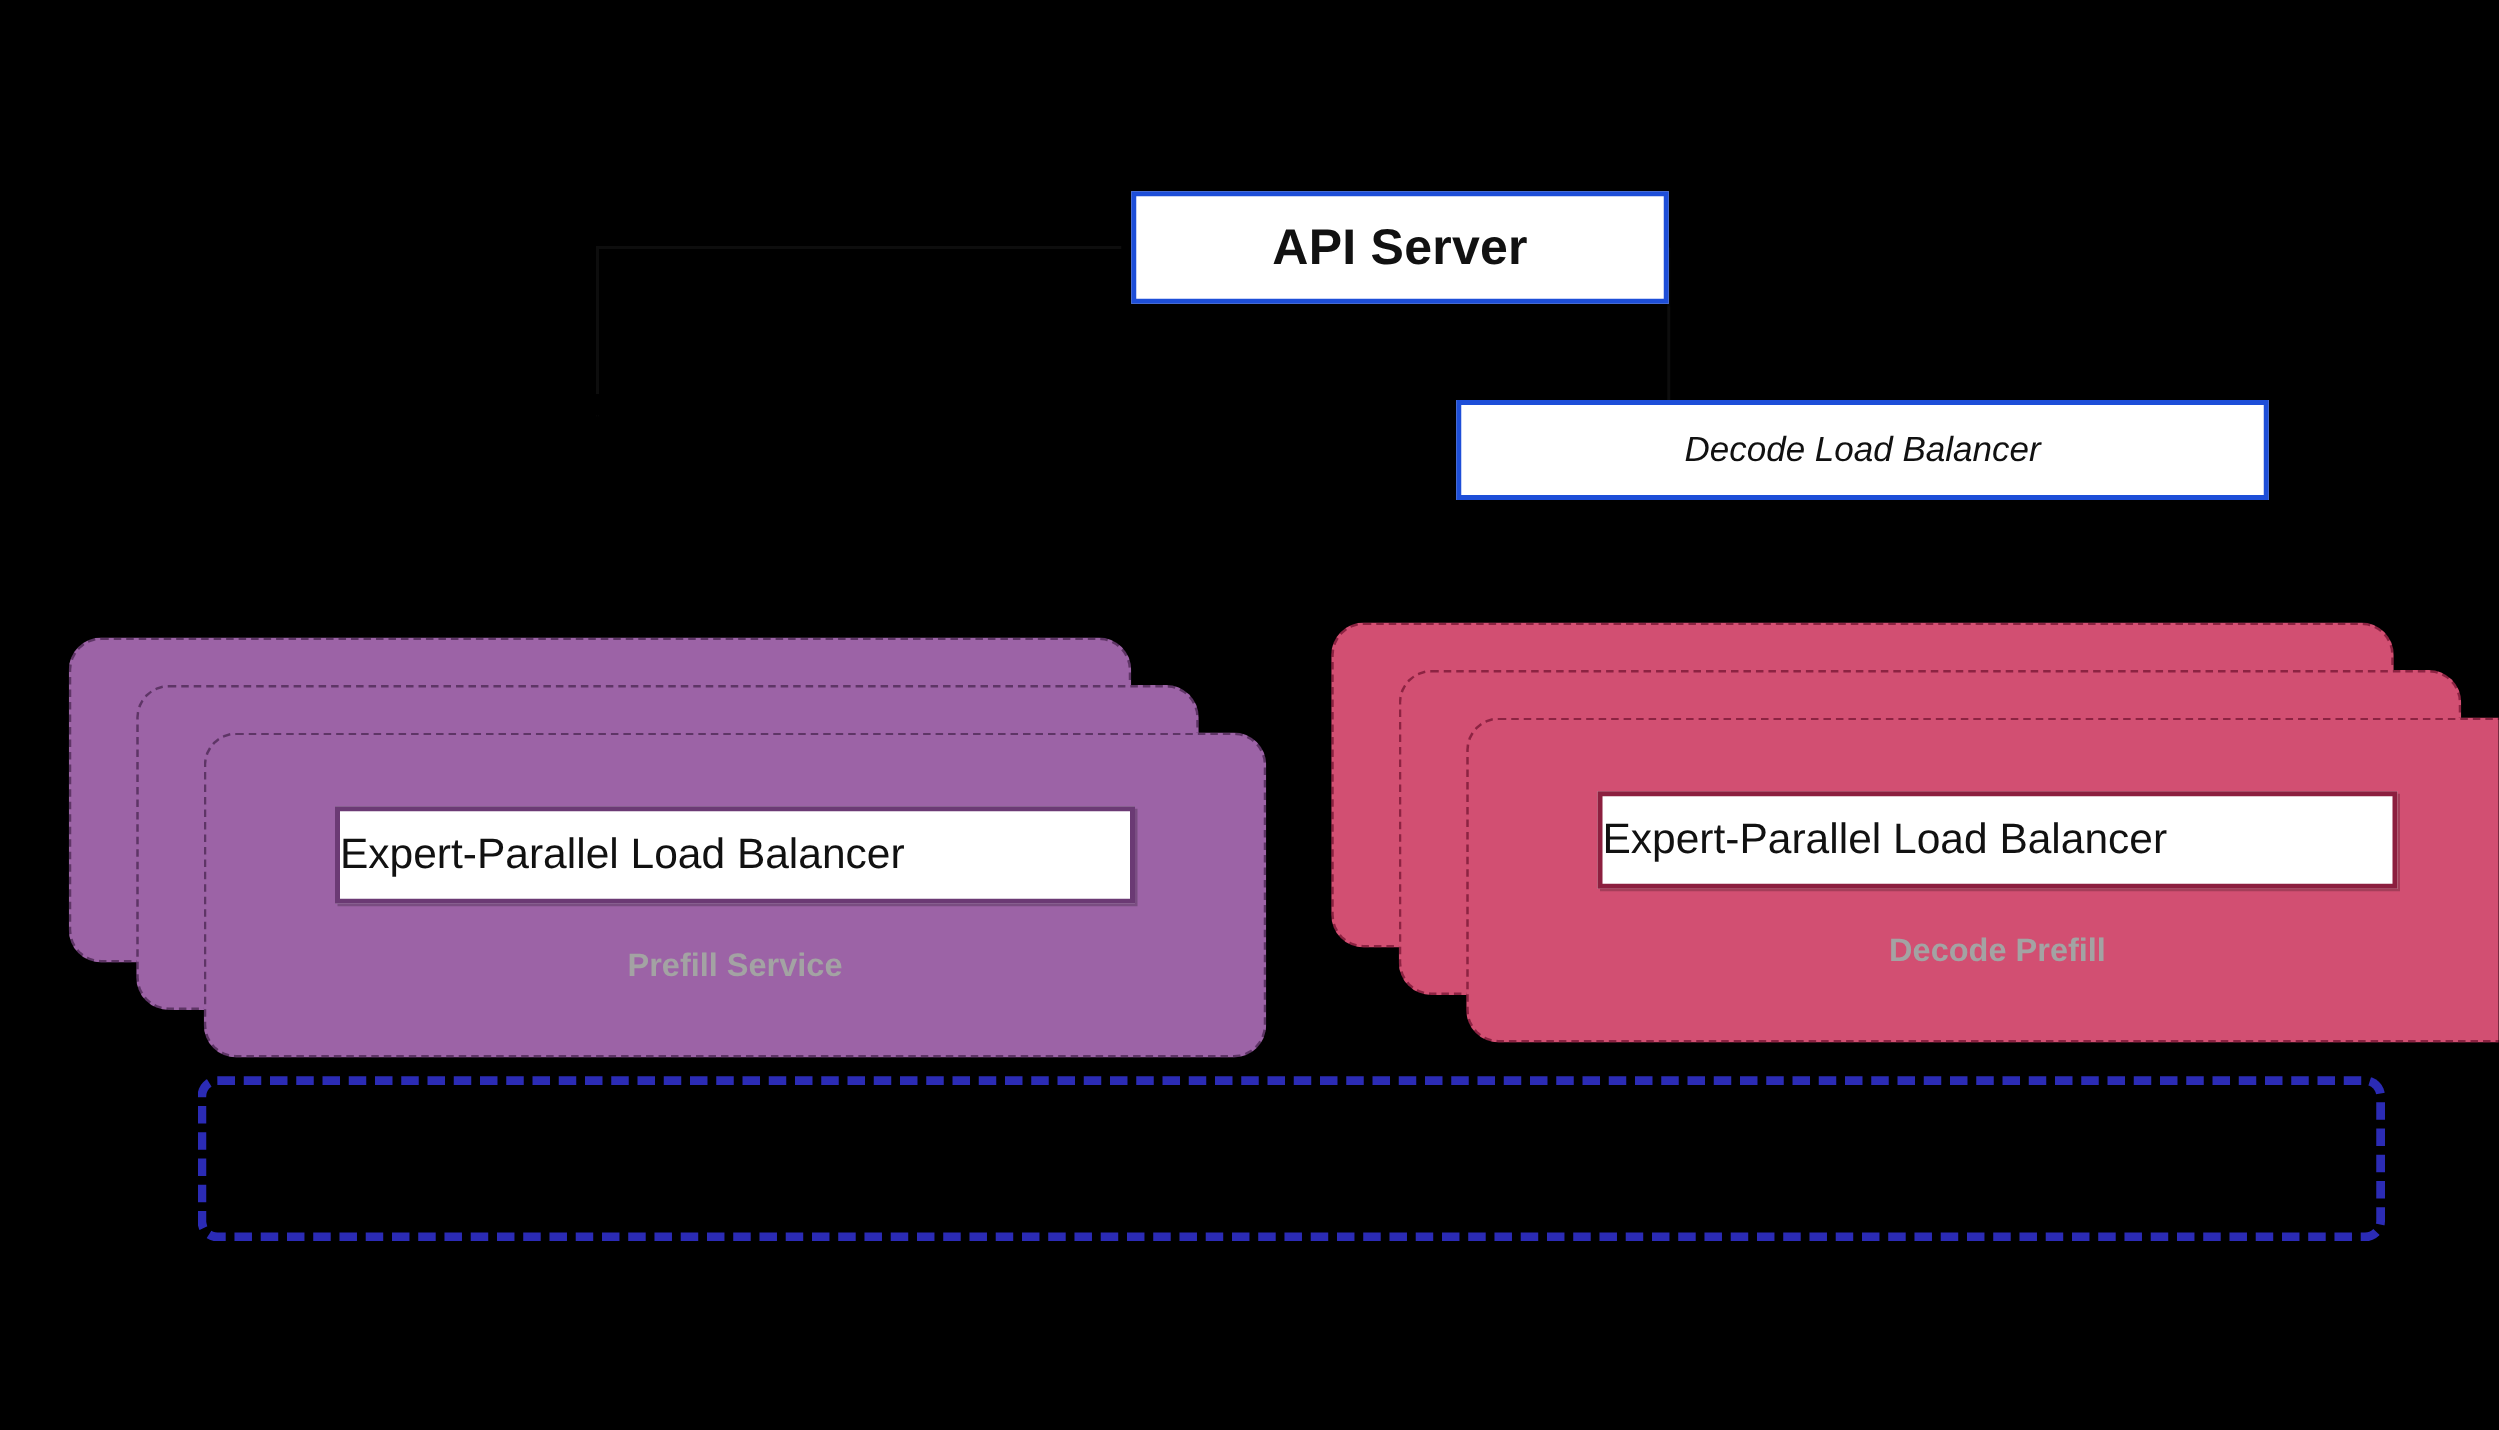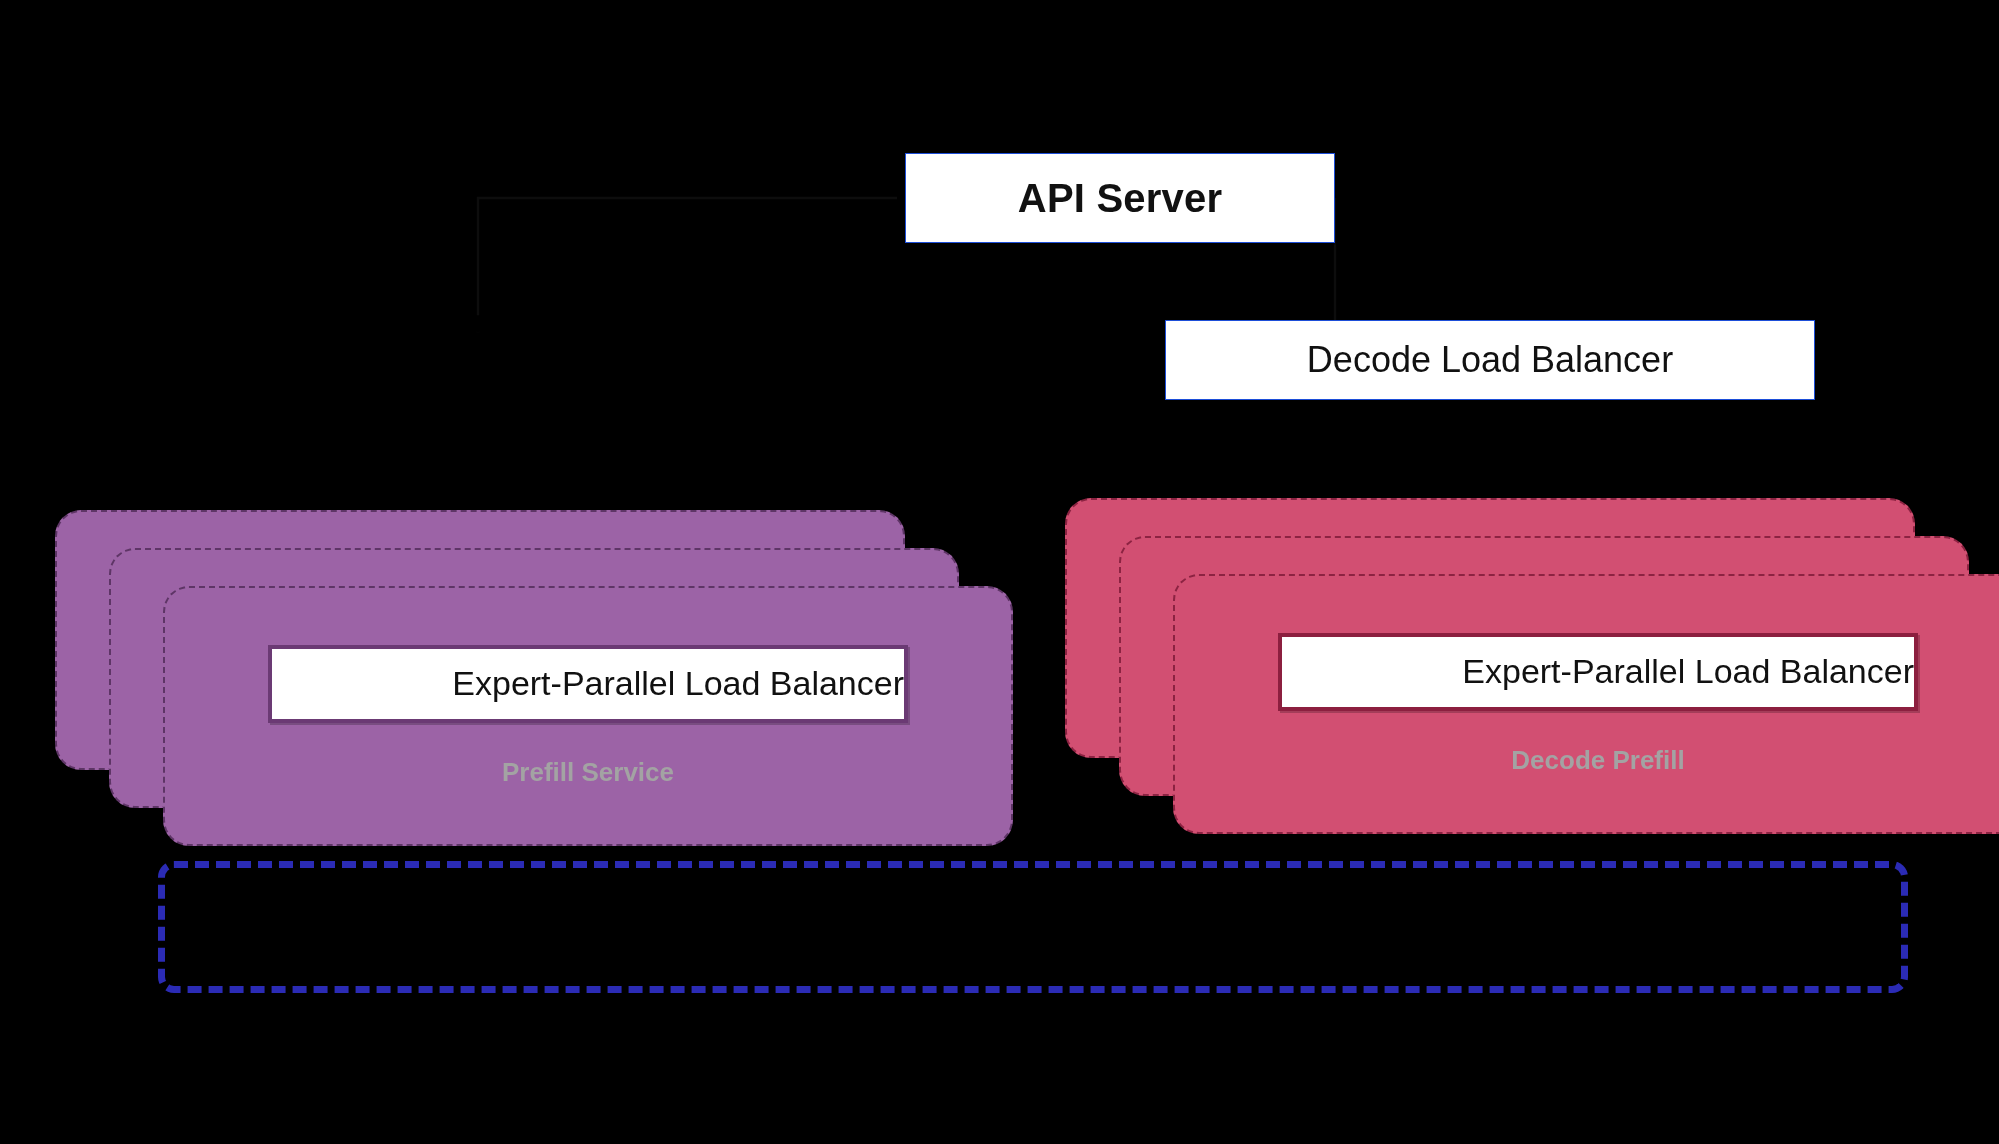--- a/index.html
+++ b/index.html
@@ -28,21 +28,21 @@
     width: 1999px;
     height: 1144px;
     pointer-events: none;
     z-index: 5;
   }
 
   
   .node-box {
     position: absolute;
     background: #ffffff;
-    border: 1px solid #1d4ed8;
+    border: 4px solid #1d4ed8;
     box-shadow: 2px 2px 0 rgba(0,0,0,0.30);
     display: flex;
     align-items: center;
     justify-content: center;
     box-sizing: border-box;
     z-index: 20;
   }
   .node-box .node-label {
     color: #111111;
     text-align: center;
@@ -73,22 +73,23 @@
     font-weight: 400;
   }
 
   #decode-lb {
     left: 1165px;
     top: 320px;
     width: 650px;
     height: 80px;
   }
   #decode-lb .node-label {
-    font-size: 36px;
+    font-size: 28px;
     font-weight: 400;
+    font-style: italic;
   }
 
   
   .service-stack {
     position: absolute;
     z-index: 10;
   }
   .svc-card {
     position: absolute;
     width: 850px;
@@ -113,21 +114,21 @@
     flex-direction: column;
     align-items: center;
     justify-content: center;
     z-index: 3;
   }
 
   .eplb-box {
     background: #ffffff;
     display: flex;
     align-items: center;
-    justify-content: flex-end;
+    justify-content: flex-start;
     box-sizing: border-box;
     width: 640px;
     height: 78px;
     border-width: 4px;
     border-style: solid;
     box-shadow: 2px 2px 0 rgba(0,0,0,0.22);
   }
   .eplb-box .eplb-label {
     font-size: 34px;
     color: #111111;

